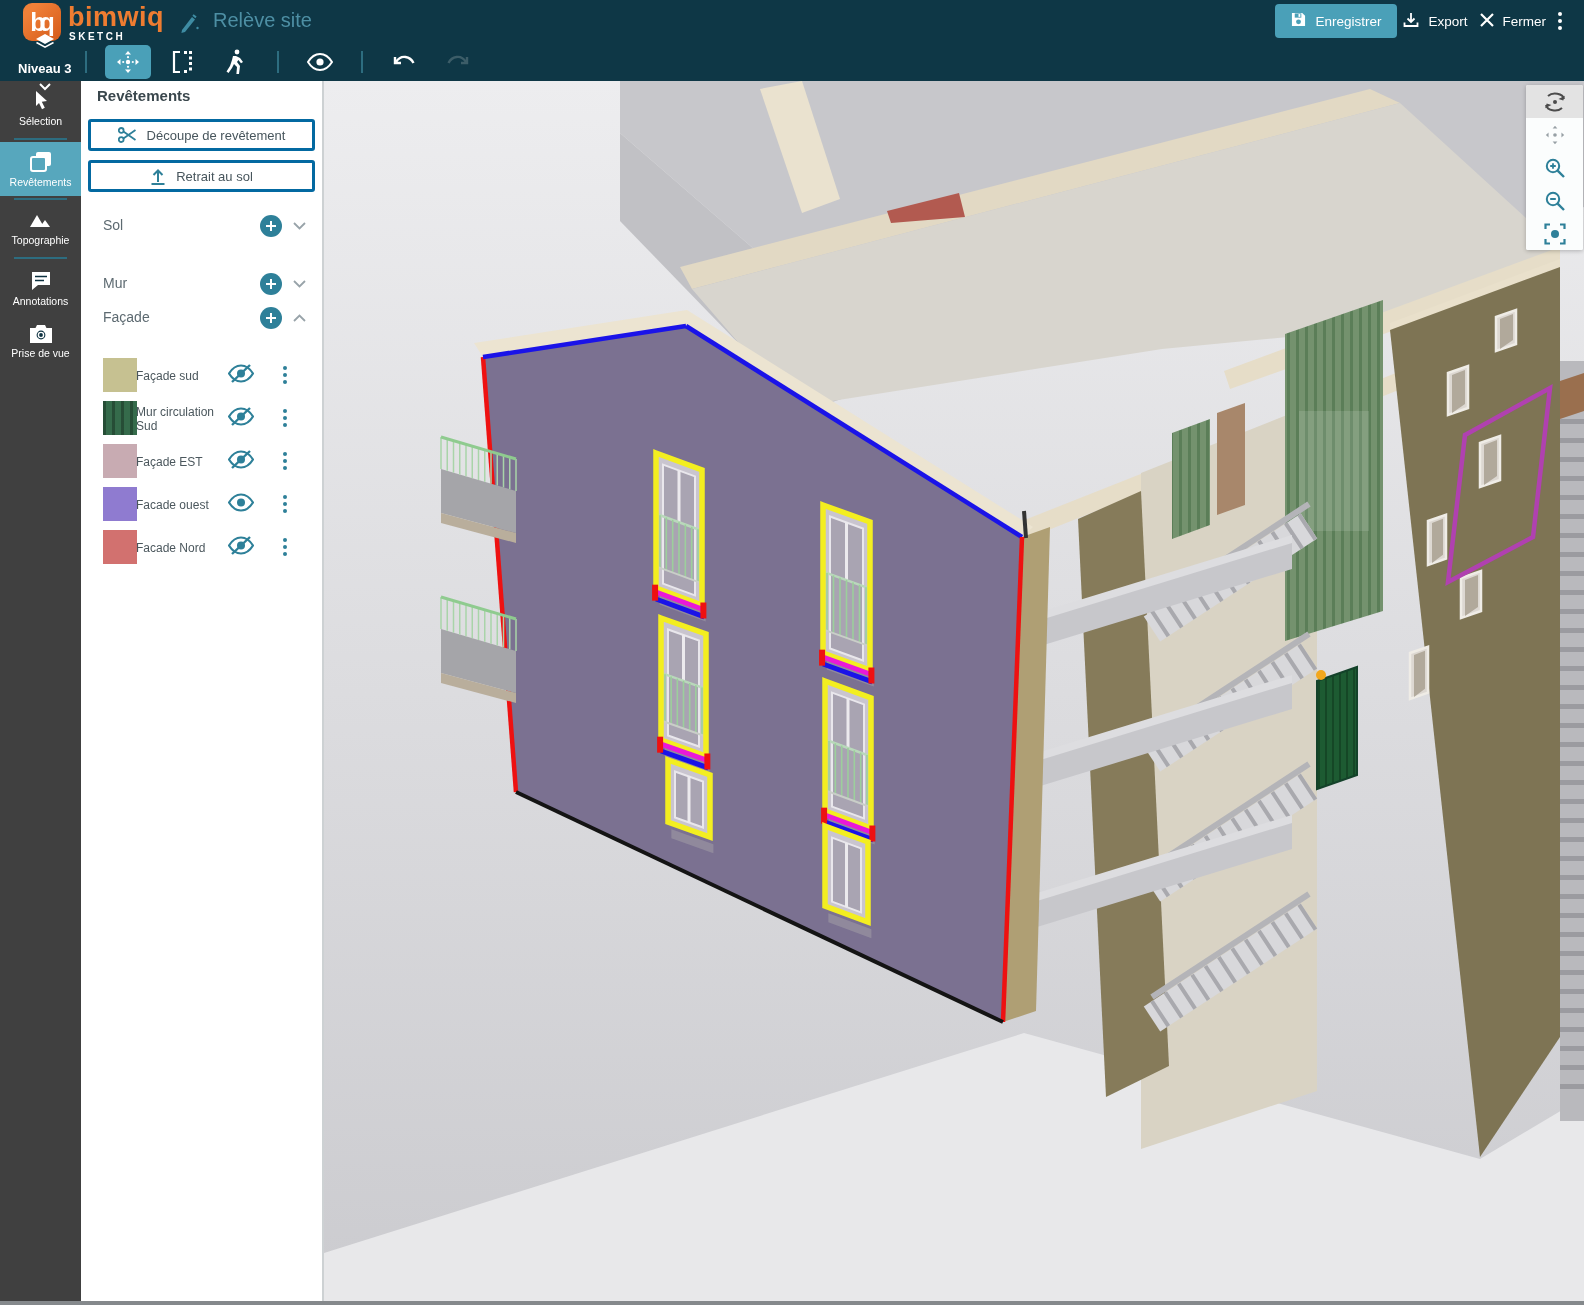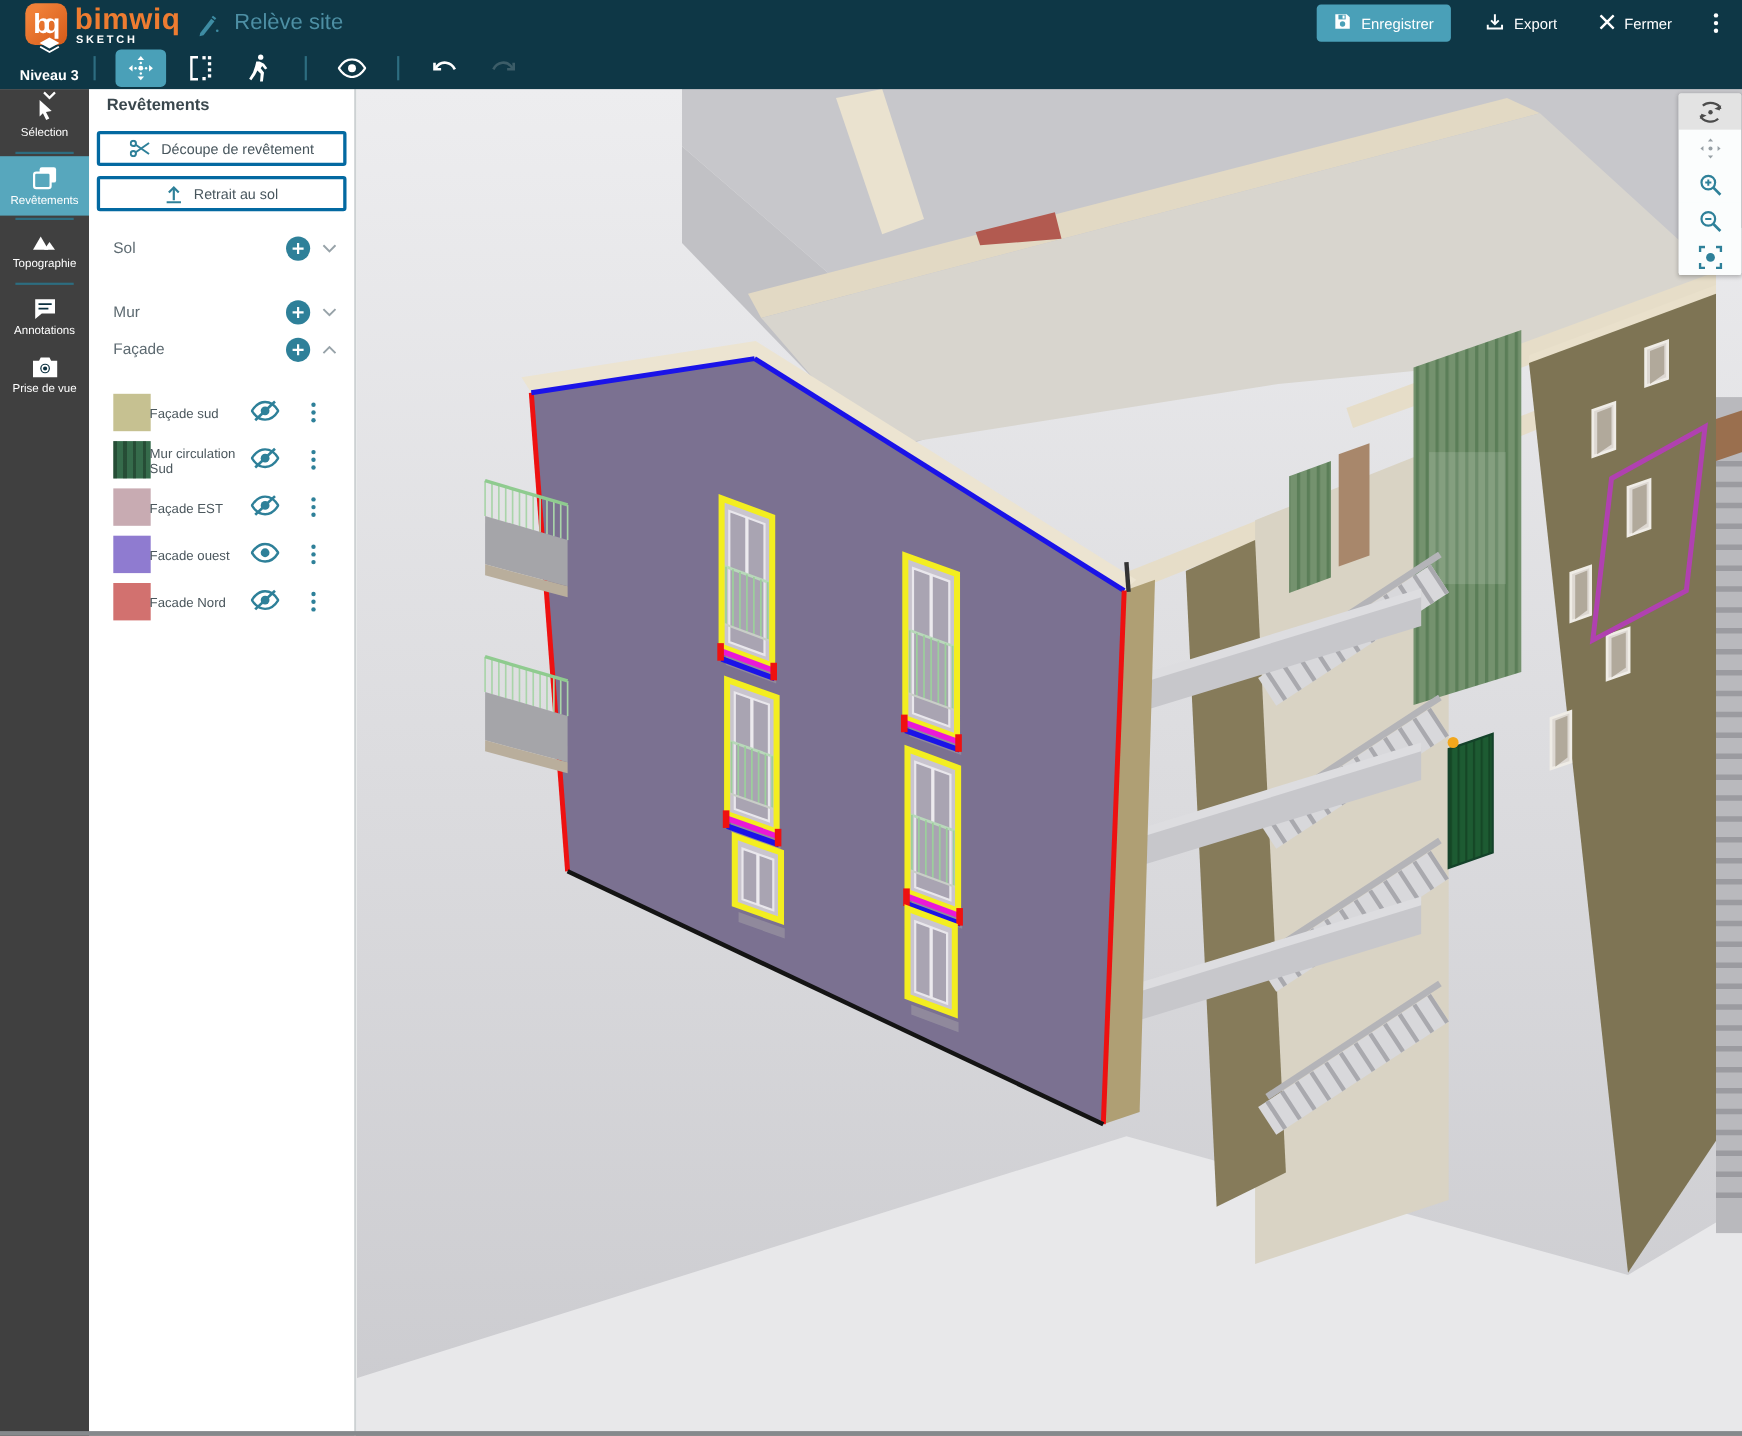--- a/index.html
+++ b/index.html
@@ -8,21 +8,21 @@
 
   
   .topbar{position:absolute;left:0;top:0;width:1584px;height:81px;background:#0e3746;z-index:30;}
   .logo-box{position:absolute;left:23px;top:3px;width:38px;height:38px;border-radius:9px;
     background:linear-gradient(135deg,#f08038 20%,#d85f1d 90%);display:flex;align-items:center;justify-content:center;}
   .logo-glyph{color:#fff;font-size:25px;font-weight:bold;letter-spacing:-6px;padding-right:5px;}
   .brand-text{position:absolute;left:68px;top:2px;font-size:27px;font-weight:bold;color:#ee7c31;letter-spacing:.5px;}
   .brand-sub{position:absolute;left:69px;top:31px;font-size:10px;font-weight:bold;color:#fff;letter-spacing:2.5px;}
   .pencil-ic{position:absolute;left:178px;top:12px;}
   .page-title{position:absolute;left:213px;top:9px;font-size:20px;color:#4d8fa4;}
-  .top-actions{position:absolute;right:16px;top:0;height:42px;display:flex;align-items:center;gap:26px;}
+  .top-actions{position:absolute;right:16px;top:0;height:42px;display:flex;align-items:center;}
   .btn-save{display:flex;align-items:center;gap:9px;background:#4aa0b8;color:#fff;font-size:13.5px;
     border:none;border-radius:4px;padding:8px 16px;cursor:pointer;}
   .btn-flat{display:flex;align-items:center;gap:9px;background:none;border:none;color:#fff;font-size:13.5px;cursor:pointer;}
   .kebab{display:flex;flex-direction:column;gap:3px;padding:4px 6px;cursor:pointer;}
   .kebab i{width:4px;height:4px;border-radius:50%;background:#fff;}
 
   
   .toolrow{position:absolute;left:0;top:42px;width:1584px;height:39px;display:flex;align-items:center;}
   .level-sel{display:flex;align-items:center;gap:7px;color:#fff;font-size:13px;font-weight:bold;margin-left:18px;cursor:pointer;flex-direction:column;}
   .vsep{width:2px;height:22px;background:#2d6d80;margin:0 14px;}

